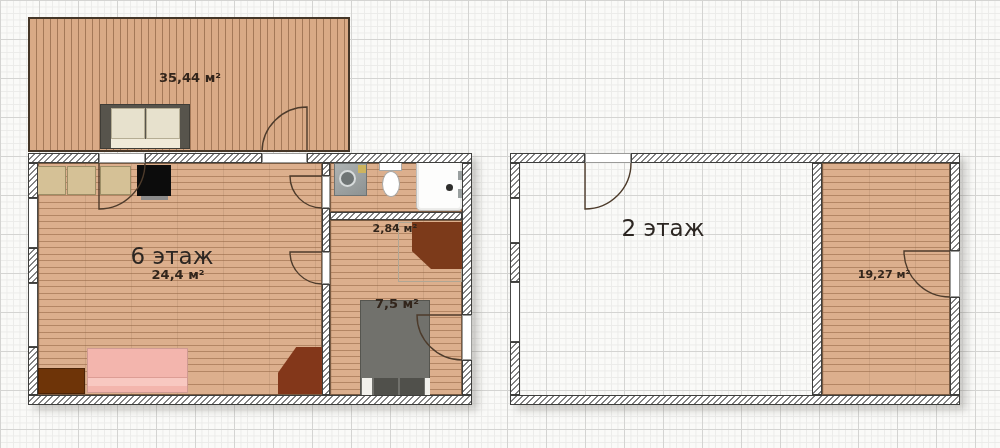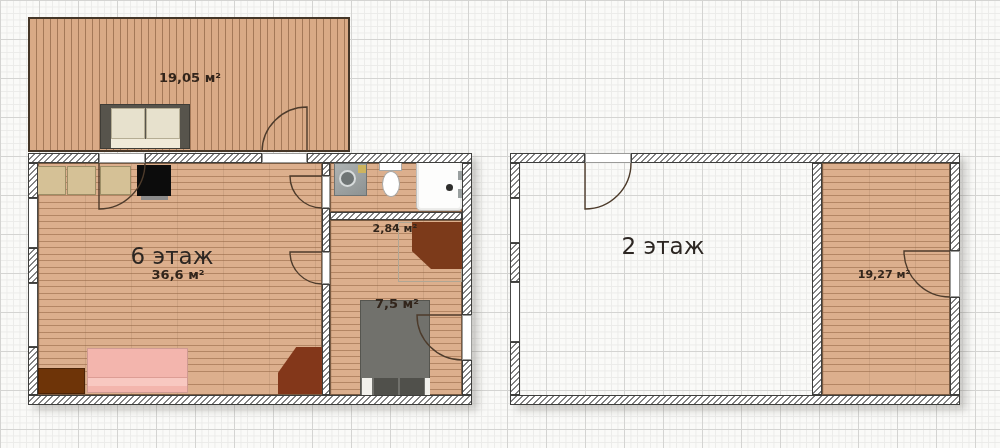--- a/index.html
+++ b/index.html
@@ -137,21 +137,21 @@
   <svg class="doorsvg" width="1000" height="448" viewBox="0 0 1000 448">
     <path d="M307,152 L307,107 A45,45 0 0 0 262,152" fill="none" stroke="#4d3b2b" stroke-width="1.4"></path>
     <path d="M99,163 L99,209 A46,46 0 0 0 145,163" fill="none" stroke="#4d3b2b" stroke-width="1.4"></path>
     <path d="M322,176 L290,176 A32,32 0 0 0 322,208" fill="none" stroke="#4d3b2b" stroke-width="1.4"></path>
     <path d="M322,252 L290,252 A32,32 0 0 0 322,284" fill="none" stroke="#4d3b2b" stroke-width="1.4"></path>
     <path d="M462,315 L417,315 A45,45 0 0 0 462,360" fill="none" stroke="#4d3b2b" stroke-width="1.4"></path>
     <path d="M585,163 L585,209 A46,46 0 0 0 631,163" fill="none" stroke="#4d3b2b" stroke-width="1.4"></path>
     <path d="M950,251 L904,251 A46,46 0 0 0 950,297" fill="none" stroke="#4d3b2b" stroke-width="1.4"></path>
   </svg>
 
-  <div class="lbl" style="left:190px;top:77px;font-size:13px;">19,05 м²</div>
+  <div class="lbl" style="left:190px;top:77px;font-size:13px;">35,44 м²</div>
   <div class="lbl title" style="left:172px;top:256px;font-size:23px;">6 этаж</div>
-  <div class="lbl" style="left:178px;top:274px;font-size:13px;">36,6 м²</div>
+  <div class="lbl" style="left:178px;top:274px;font-size:13px;">24,4 м²</div>
   <div class="lbl" style="left:395px;top:184px;font-size:11px;margin-top:44px;">2,84 м²</div>
   <div class="lbl" style="left:397px;top:303px;font-size:13px;">7,5 м²</div>
-  <div class="lbl title" style="left:663px;top:246px;font-size:23px;">2 этаж</div>
+  <div class="lbl title" style="left:663px;top:228px;font-size:23px;">2 этаж</div>
   <div class="lbl" style="left:884px;top:274px;font-size:11px;">19,27 м²</div>
 
 </div>
 
 </body></html>

